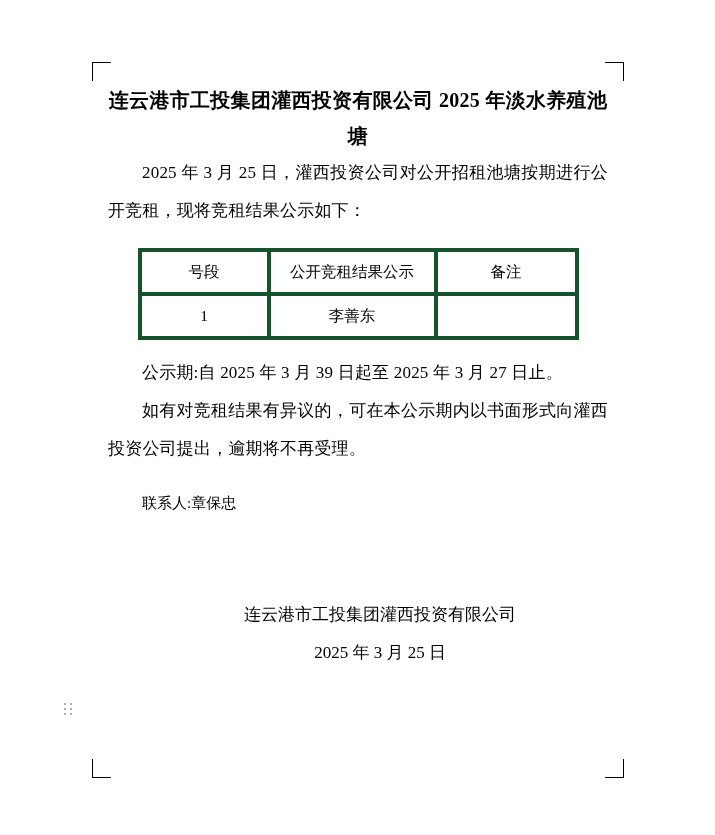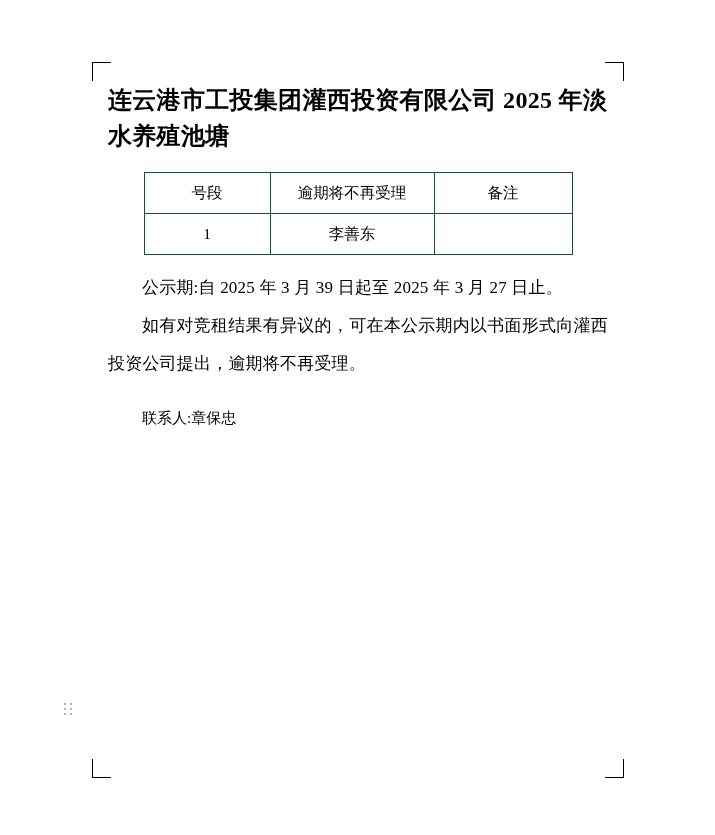--- a/index.html
+++ b/index.html
@@ -34,21 +34,22 @@
   .mark.bl { left: 92px;  top: 759px; border-left: 1px solid #000; border-bottom: 1px solid #000; }
   .mark.br { left: 605px; top: 759px; border-right: 1px solid #000; border-bottom: 1px solid #000; }
 
   .content {
     position: absolute;
     left: 108px;
     top: 82px;
     width: 500px;
   }
   .title {
-    font-size: 24px;
+    text-align: center;
+    font-size: 20px;
     font-weight: bold;
     line-height: 36px;
     letter-spacing: 0.3px;
     margin: 0;
   }
   .title .line2 {
     display: block;
   }
   p.body-text {
     font-size: 17px;
@@ -63,21 +64,21 @@
   .gap-before {
     margin-top: 10px;
   }
   table.result-table {
     border-collapse: collapse;
     margin: 18px auto 14px auto;
     width: 425px;
     table-layout: fixed;
   }
   table.result-table td, table.result-table th {
-    border: 1px solid #14532d;
+    border: 4px solid #14532d;
     text-align: center;
     font-size: 15.5px;
     font-weight: normal;
     height: 40px;
     padding: 0;
   }
   table.result-table th {
     font-size: 15.5px;
   }
   .col-1 { width: 125px; }
@@ -140,46 +141,51 @@
   <div class="mark tr"></div>
   <div class="mark bl"></div>
   <div class="mark br"></div>
 
   <div class="content">
 
     <h1 class="title">
       <span>连云港市工投集团灌西投资有限公司 2025 年淡水养殖池塘</span>
     </h1>
 
+    <p class="body-text indent gap-before">2025 年 3 月 25 日，灌西投资公司对公开招租池塘按期进行公开竞租，现将竞租结果公示如下：</p>
 
     <table class="result-table">
       <thead>
         <tr>
           <th class="col-1">号段</th>
-          <th class="col-2">逾期将不再受理</th>
+          <th class="col-2">公开竞租结果公示</th>
           <th class="col-3">备注</th>
         </tr>
       </thead>
       <tbody>
         <tr>
           <td class="cell-no">1</td>
           <td class="cell-name">李善东</td>
           <td></td>
         </tr>
       </tbody>
     </table>
 
     <p class="body-text indent">公示期:自 2025 年 3 月 39 日起至 2025 年 3 月 27 日止。</p>
 
     <p class="body-text indent">如有对竞租结果有异议的，可在本公示期内以书面形式向灌西投资公司提出，逾期将不再受理。</p>
 
     <div class="contact-block">
       <p class="contact-line">联系人:章保忠</p>
     </div>
 
+    <div class="signature">
+      <span class="org">连云港市工投集团灌西投资有限公司</span>
+      <span class="date">2025 年 3 月 25 日</span>
+    </div>
 
   </div>
 
   <div class="dots-handle">
     <i></i>
       <i></i>
       <i></i>
       <i></i>
       <i></i>
       <i></i>

